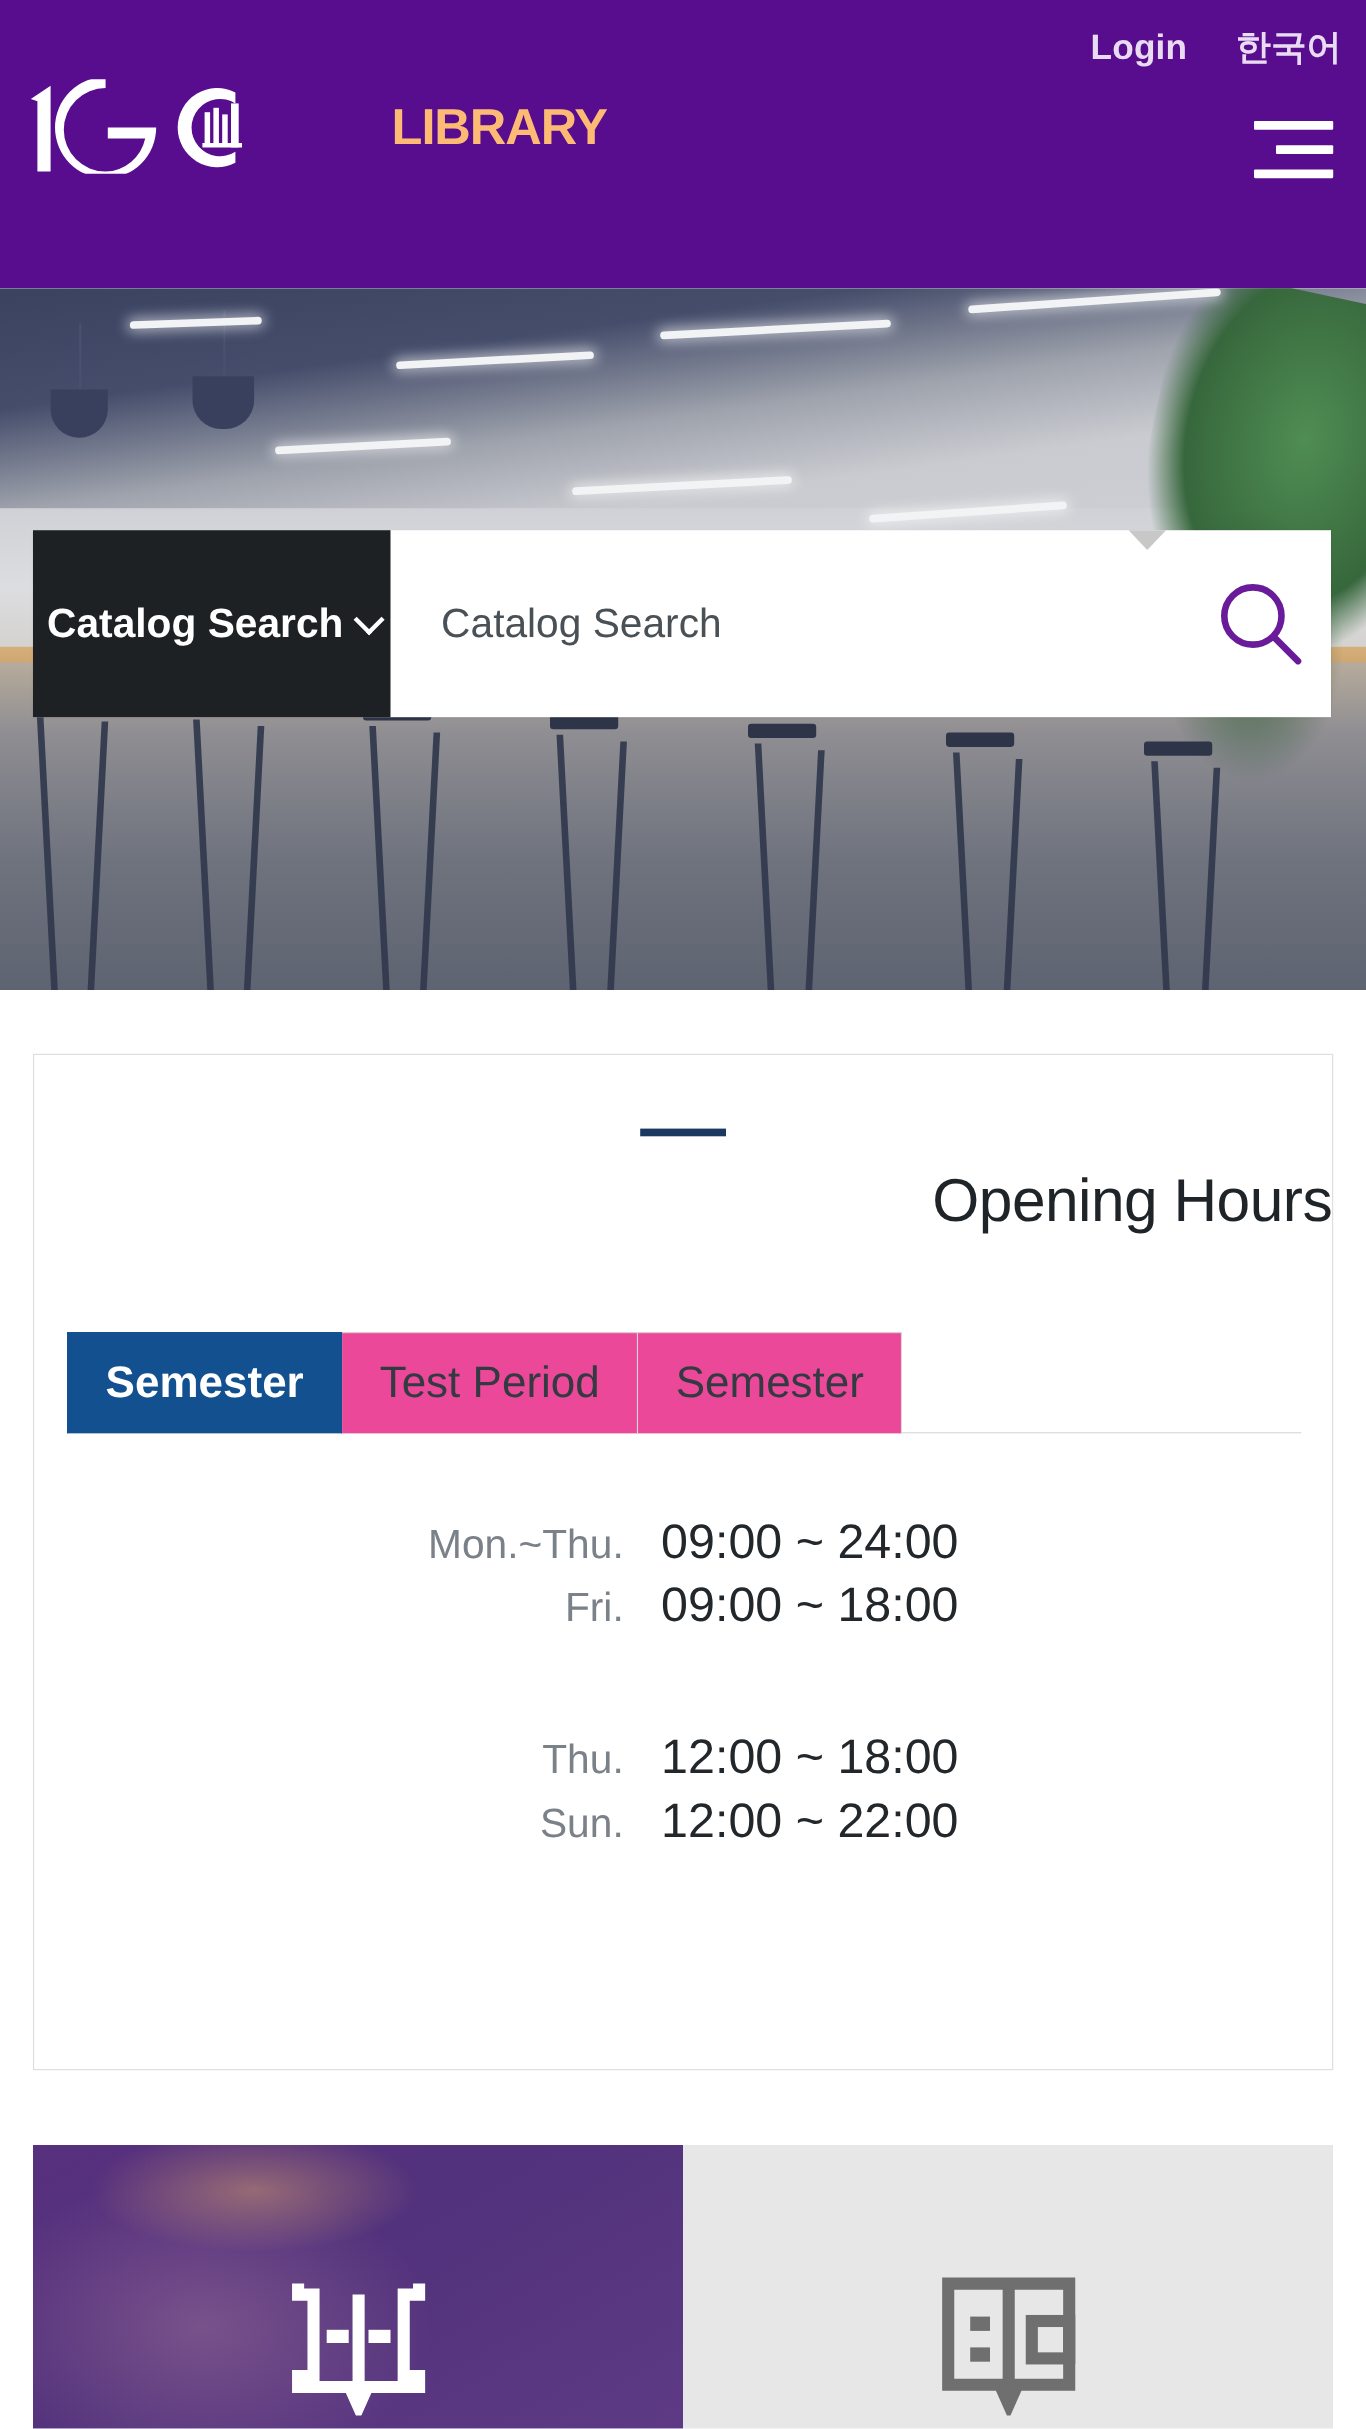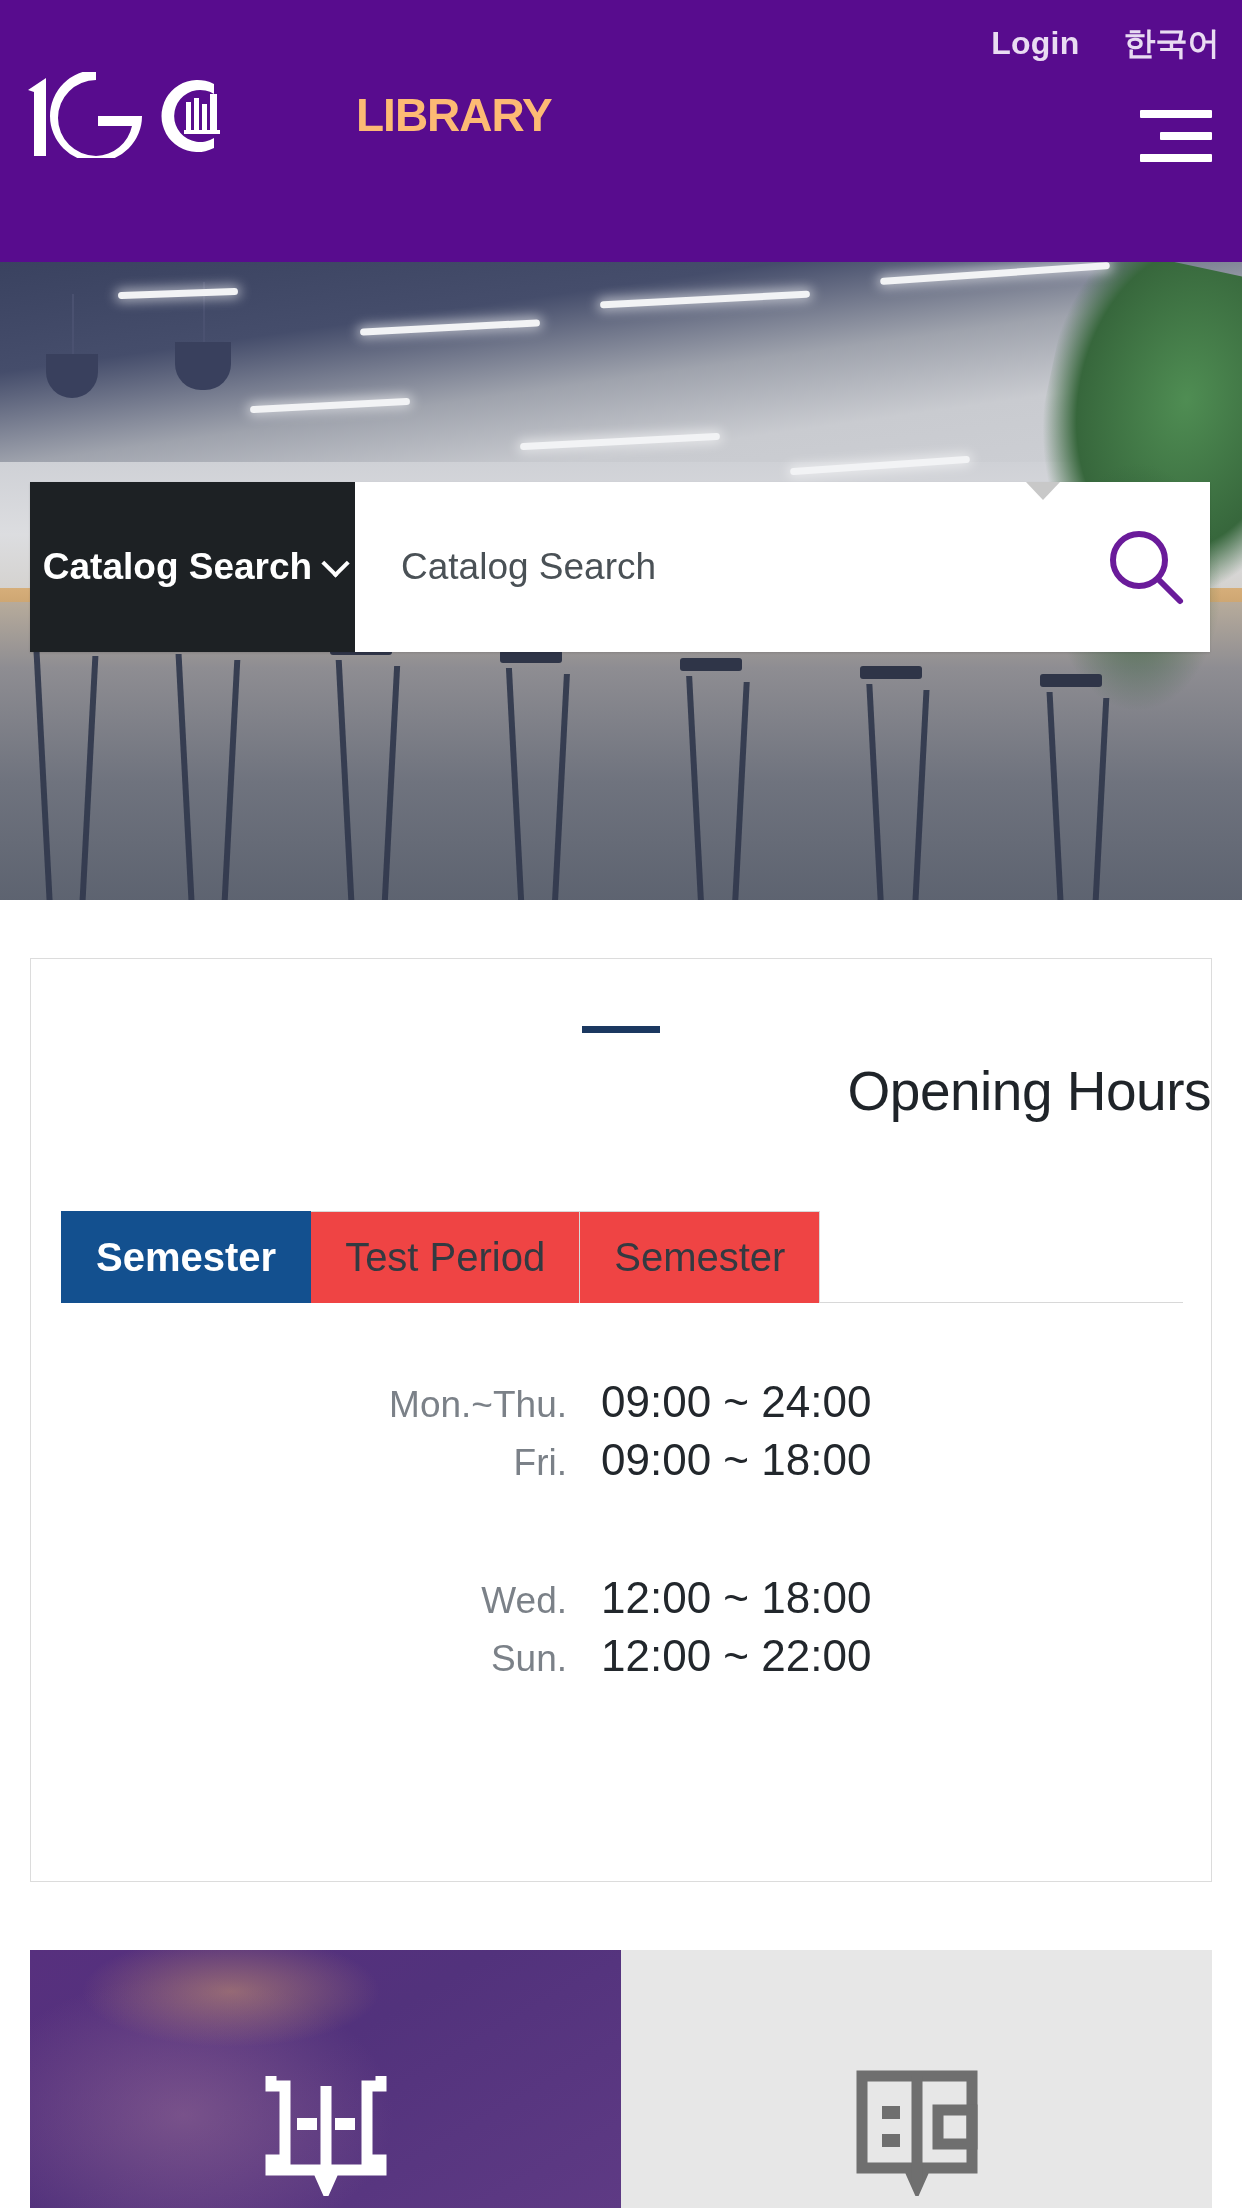--- a/index.html
+++ b/index.html
@@ -131,21 +131,21 @@
     text-align:right; font-size:55px; color:#1f2429; font-weight:400;
     margin-top:26px; letter-spacing:-.5px;
   }
   .tabs {
     display:flex; margin:88px 0 0 30px; width:1122px;
     border-bottom:1px solid #d8d8d8; position:relative;
   }
   .tab {
     height:92px; display:flex; align-items:center; justify-content:center;
     font-size:40px; color:#333a41; border:1px solid #d8d8d8;
-    border-bottom:none; background:#ef4444; cursor:pointer; padding:0 34px;
+    border-bottom:none; background:#ec4899; cursor:pointer; padding:0 34px;
     margin-bottom:-1px;
   }
   .tab + .tab { border-left:none; }
   .tab.active {
     background:#13508F; color:#ffffff; font-weight:700; border-color:#13508F;
   }
   .hours {
     margin-top:74px; width:100%;
   }
   .hrow { display:flex; justify-content:center; align-items:baseline; margin-bottom:8px; }
@@ -297,21 +297,21 @@
   <div class="hours">
     <div class="hrow">
       <div class="hday">Mon.~Thu.</div>
       <div class="htime">09:00 ~ 24:00</div>
     </div>
     <div class="hrow">
       <div class="hday">Fri.</div>
       <div class="htime">09:00 ~ 18:00</div>
     </div>
     <div class="hrow gap">
-      <div class="hday">Wed.</div>
+      <div class="hday">Thu.</div>
       <div class="htime">12:00 ~ 18:00</div>
     </div>
     <div class="hrow">
       <div class="hday">Sun.</div>
       <div class="htime">12:00 ~ 22:00</div>
     </div>
   </div>
 </div>
 
 <div class="tiles">

